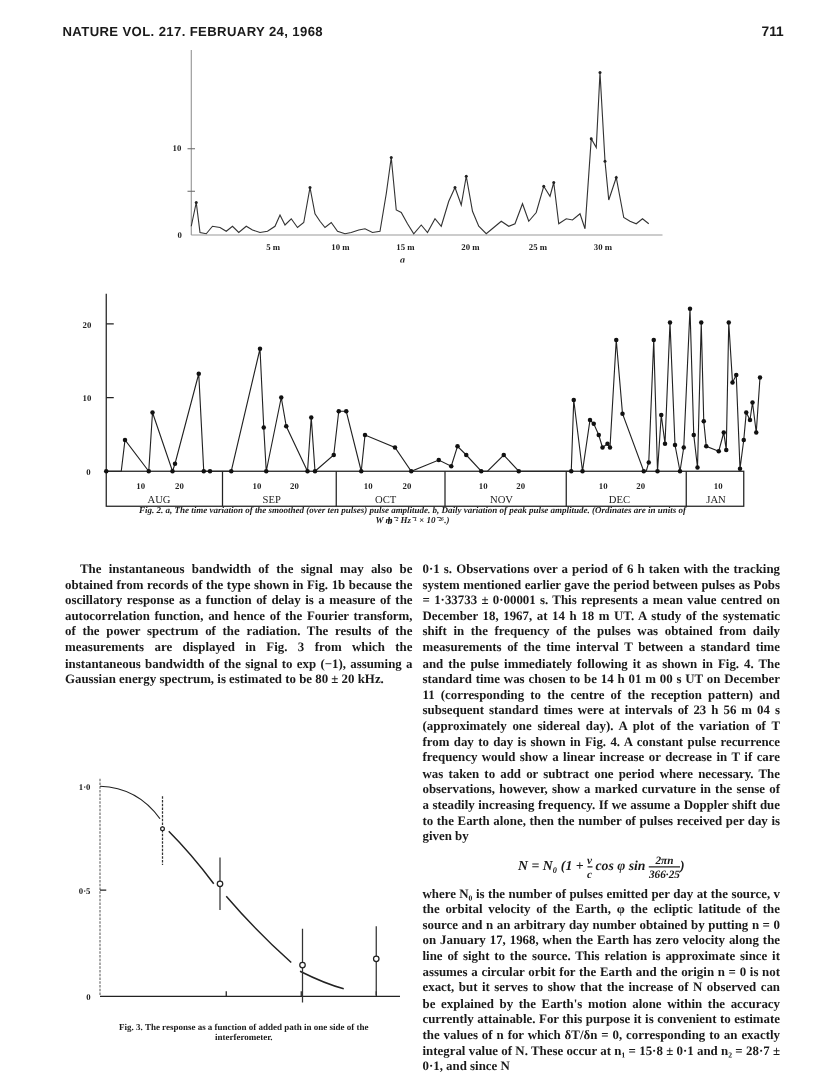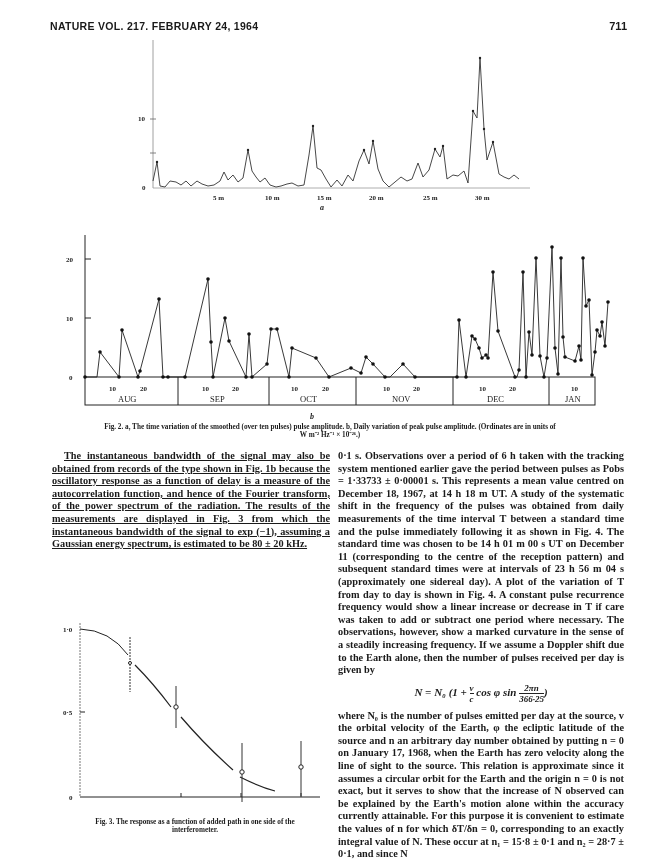--- a/index.html
+++ b/index.html
@@ -14,21 +14,21 @@
   .indent{text-indent:12px;}
   .section-heading{font-family:"DejaVu Sans",sans-serif;font-weight:normal;font-size:11.2px;margin:8px 0 2px 0 !important;letter-spacing:-0.2px;}
   .eq{text-align:center;font-size:11px;margin:6px 0 6px 0;font-style:italic;}
   .frac{display:inline-block;vertical-align:middle;text-align:center;font-size:9px;line-height:10px;}
   .frac span{display:block;}
   .frac .num{border-bottom:1px solid #222;}
 </style>
 </head>
 <body>
 
-<div class="running-head">NATURE VOL. 217. FEBRUARY 24, 1964</div>
+<div class="running-head">NATURE VOL. 217. FEBRUARY 24, 1968</div>
 <div class="page-num">711</div>
 
 <svg class="fig" style="left:120px;top:40px;" width="420" height="170" viewBox="0 0 420 170">
   <line x1="33" y1="0" x2="33" y2="148" stroke="#888" stroke-width="0.8"></line>
   <line x1="33" y1="148" x2="410" y2="148" stroke="#999" stroke-width="0.8"></line>
   <line x1="30" y1="79" x2="36" y2="79" stroke="#666" stroke-width="0.8"></line>
   <line x1="30" y1="113" x2="36" y2="113" stroke="#666" stroke-width="0.8"></line>
   <text x="22" y="150" font-size="7" font-weight="bold">0</text>
   <text x="18" y="81" font-size="7" font-weight="bold">10</text>
   <polyline fill="none" stroke="#333" stroke-width="0.9" points="
@@ -162,26 +162,26 @@
       <circle cx="540" cy="122" r="1.8"></circle>
       <circle cx="542" cy="100" r="1.8"></circle>
       <circle cx="545" cy="106" r="1.8"></circle>
       <circle cx="547" cy="92" r="1.8"></circle>
       <circle cx="550" cy="116" r="1.8"></circle>
       <circle cx="553" cy="72" r="1.8"></circle>
   </g>
   <text x="255" y="189" font-size="8" font-style="italic" font-weight="bold">b</text>
 </svg>
 
-<div class="caption" style="left:45px;top:423px;width:570px;">
+<div class="caption" style="left:45px;top:404px;width:570px;font-style:italic;">
   <div>Fig. 2. a, The time variation of the smoothed (over ten pulses) pulse amplitude. b, Daily variation of peak pulse amplitude. (Ordinates are in units of</div>
   <div>W m⁻² Hz⁻¹ × 10⁻²⁶.)</div>
 </div>
 
-<div class="col" style="left:52px;top:450px;width:278px;text-decoration:underline;">
+<div class="col" style="left:52px;top:450px;width:278px;">
   <p class="indent">The instantaneous bandwidth of the signal may also be obtained from records of the type shown in Fig. 1b because the oscillatory response as a function of delay is a measure of the autocorrelation function, and hence of the Fourier transform, of the power spectrum of the radiation. The results of the measurements are displayed in Fig. 3 from which the instantaneous bandwidth of the signal to exp (−1), assuming a Gaussian energy spectrum, is estimated to be 80 ± 20 kHz.</p>
 </div>
 
 <svg class="fig" style="left:35px;top:615px;" width="295" height="190" viewBox="0 0 295 190">
   <line x1="45" y1="8" x2="45" y2="182" stroke="#555" stroke-width="0.8" stroke-dasharray="2,1"></line>
   <line x1="45" y1="182" x2="285" y2="182" stroke="#222" stroke-width="1"></line>
   <line x1="45" y1="97" x2="50" y2="97" stroke="#222"></line>
   <line x1="146" y1="182" x2="146" y2="178" stroke="#222"></line>
   <line x1="206" y1="182" x2="206" y2="178" stroke="#222"></line>
   <line x1="266" y1="182" x2="266" y2="178" stroke="#222"></line>

